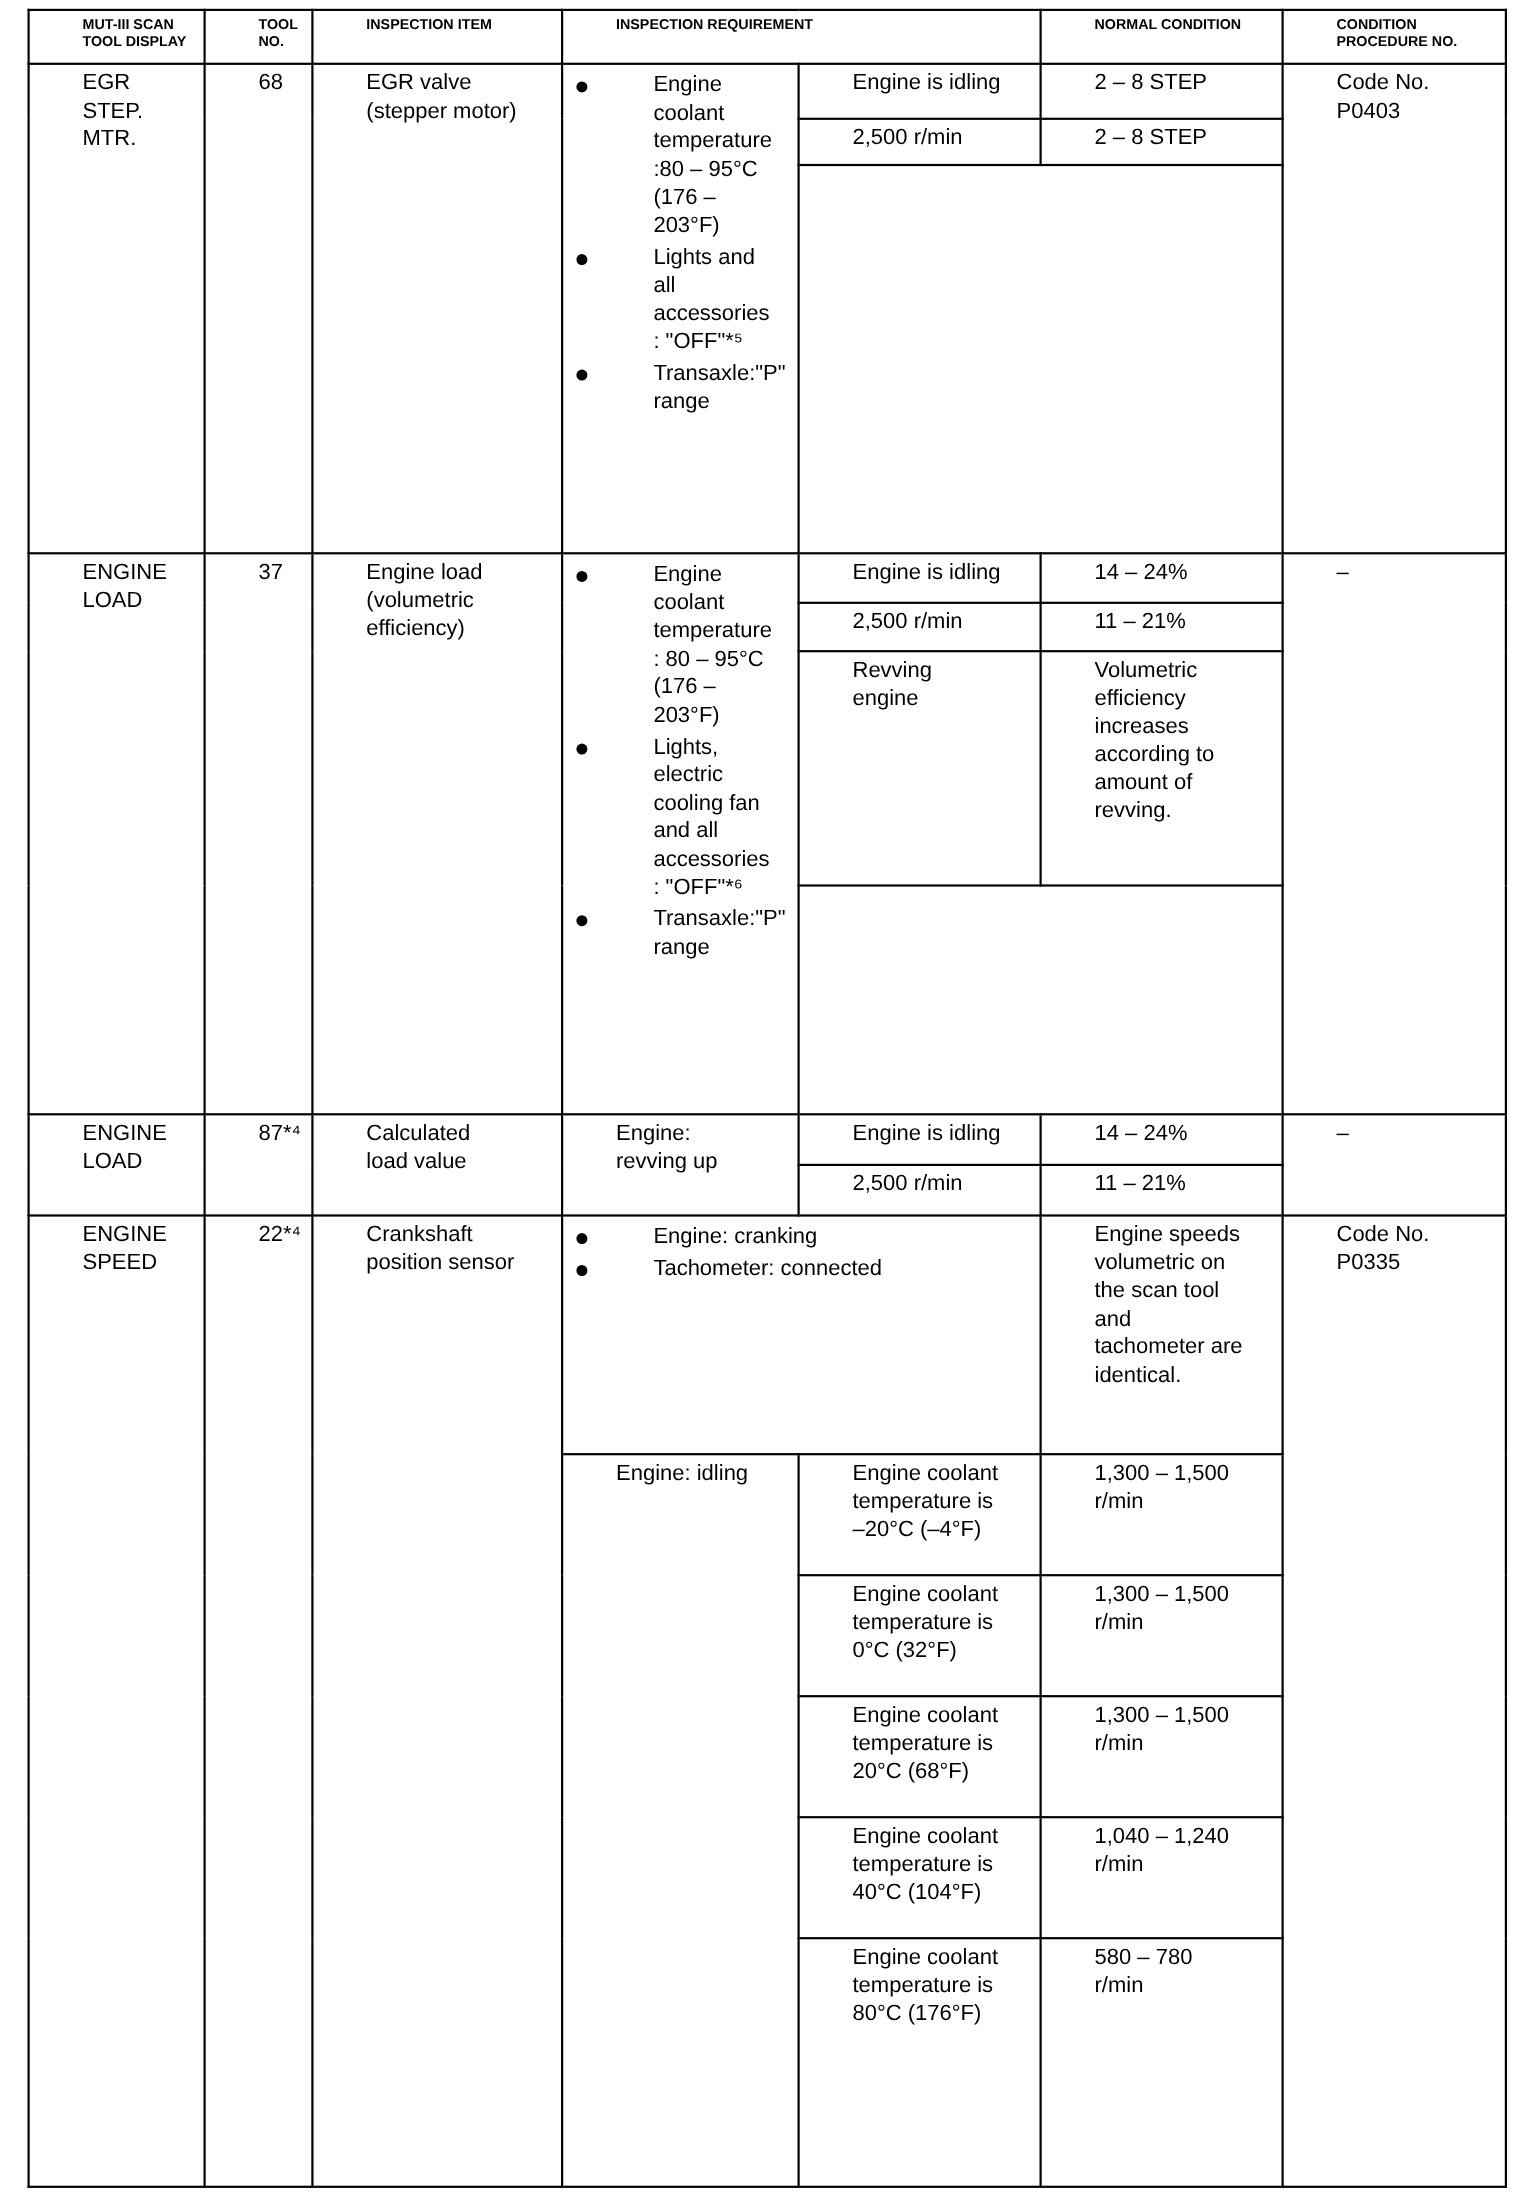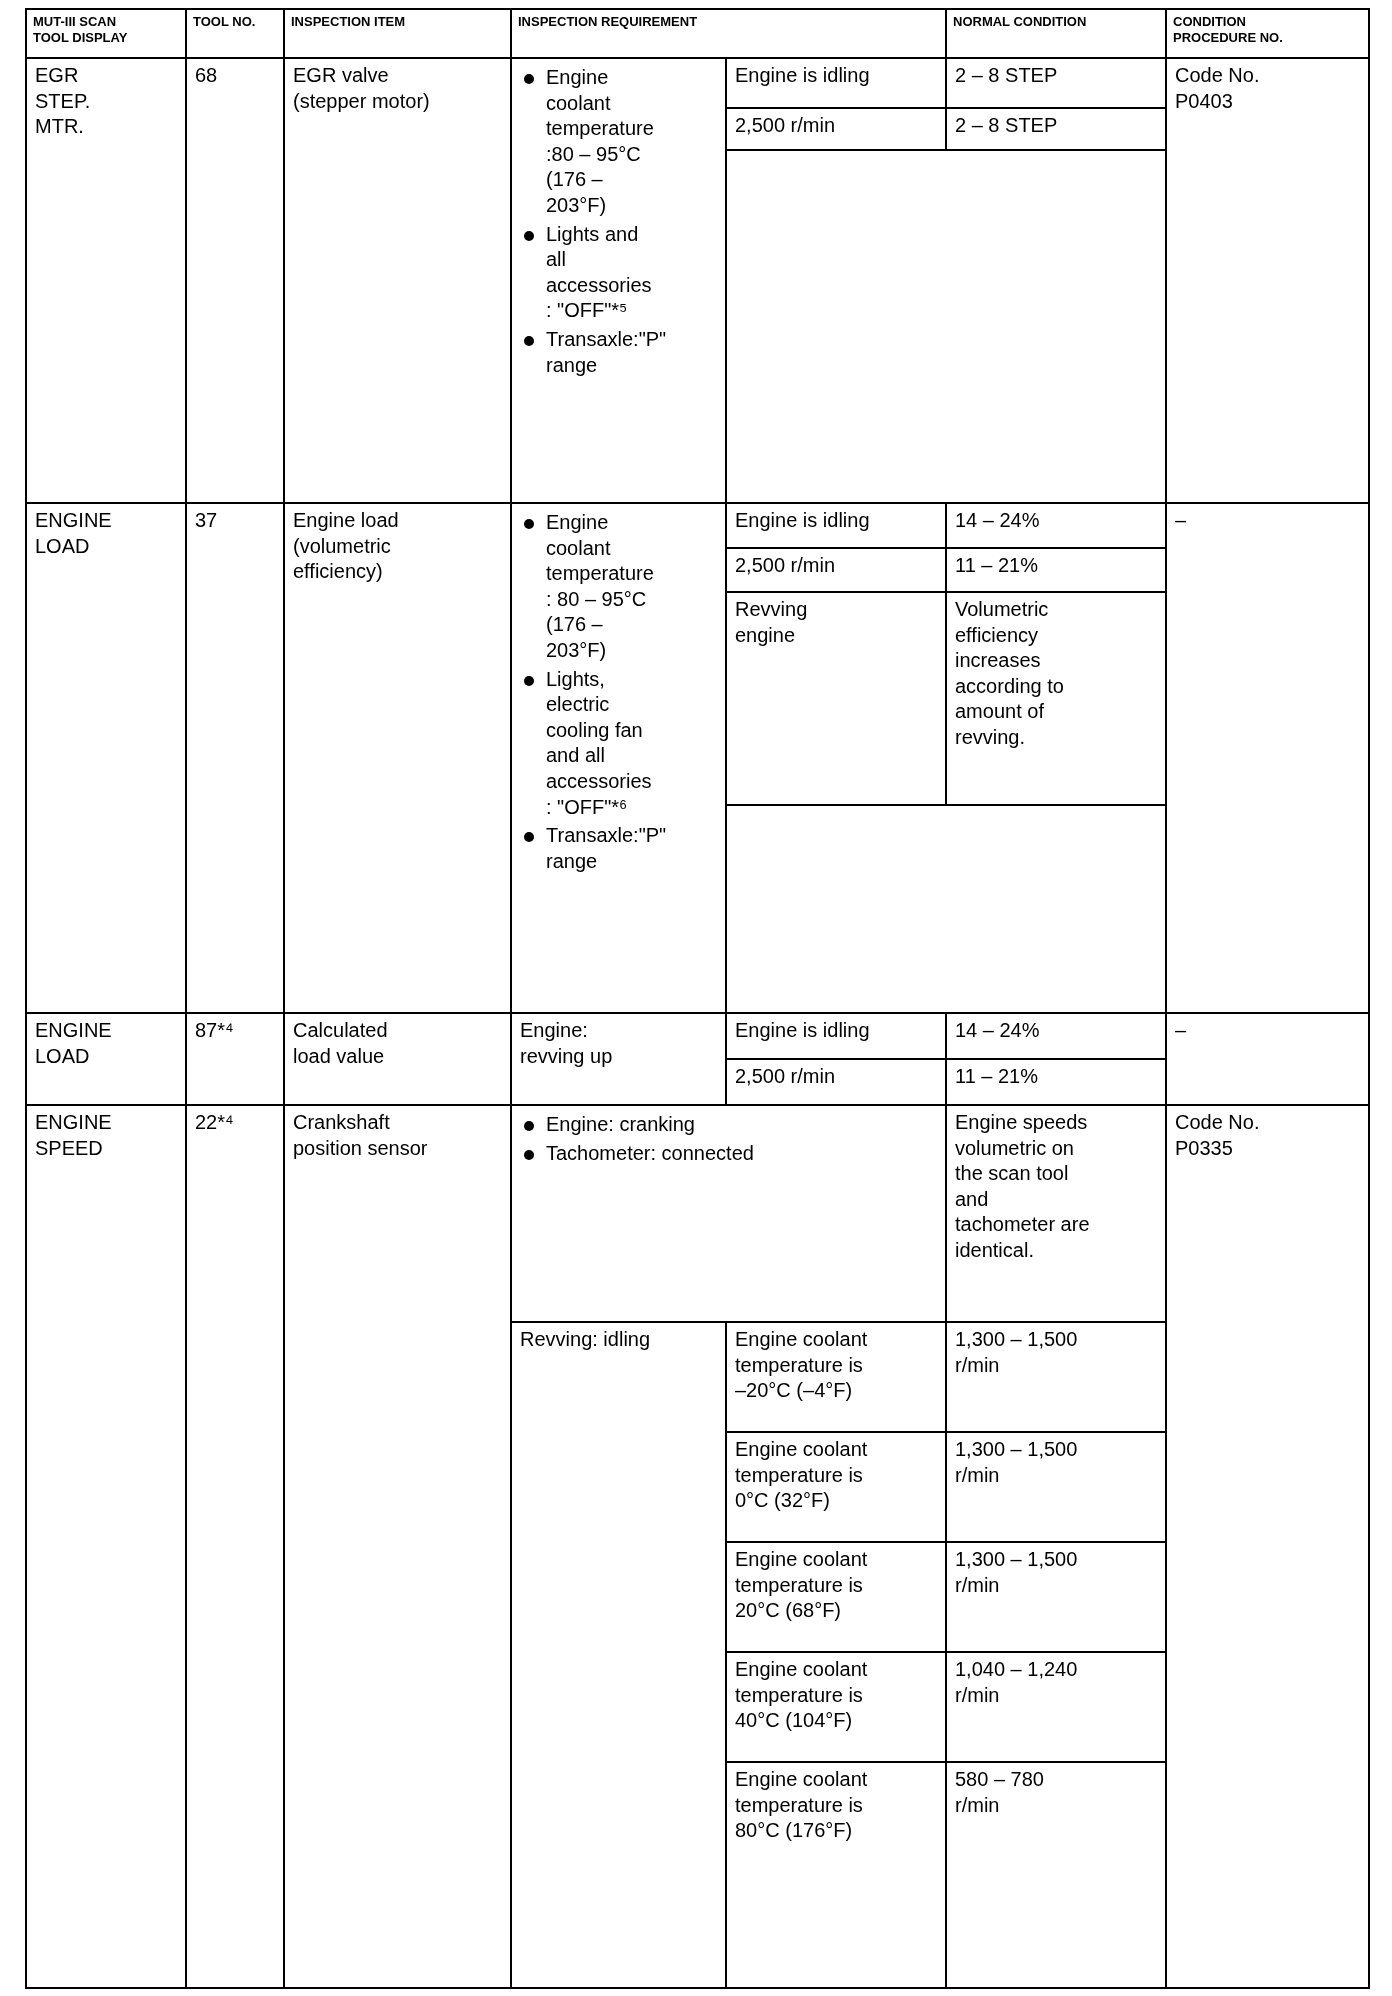--- a/index.html
+++ b/index.html
@@ -38,21 +38,21 @@
     font-size: 13px;
     font-weight: bold;
     line-height: 1.25;
     padding: 4px 6px;
   }
   td {
     font-size: 20px;
     line-height: 1.28;
     padding: 4px 8px;
   }
-  [data-bind] { white-space: pre-line; }
+  [data-bind] { white-space: pre-line; padding-left: 48px; }
 
   .bullets-cell { padding: 4px 4px 4px 8px; }
   .bullets-list { display: flex; flex-direction: column; gap: 3px; padding: 2px 0; }
   .bullet { display: flex; align-items: flex-start; }
   .dot {
     width: 10px; height: 10px;
     background: #000000;
     border-radius: 50%;
     flex: none;
     margin: 9px 12px 0 4px;
@@ -238,21 +238,21 @@
       <td data-bind="rows.3.cranking.normal">Engine speeds
 volumetric on
 the scan tool
 and
 tachometer are
 identical.</td>
       <td rowspan="6" data-bind="rows.3.procedure">Code No.
 P0335</td>
     </tr>
     <tr class="ht-110">
-      <td rowspan="5" data-bind="rows.3.idling_label">Revving: idling</td>
+      <td rowspan="5" data-bind="rows.3.idling_label">Engine: idling</td>
       <td data-bind="rows.3.coolant_conditions.0.when">Engine coolant
 temperature is
 –20°C (–4°F)</td>
       <td data-bind="rows.3.coolant_conditions.0.normal">1,300 – 1,500
 r/min</td>
     </tr>
     <tr class="ht-110">
       <td data-bind="rows.3.coolant_conditions.1.when">Engine coolant
 temperature is
 0°C (32°F)</td>

